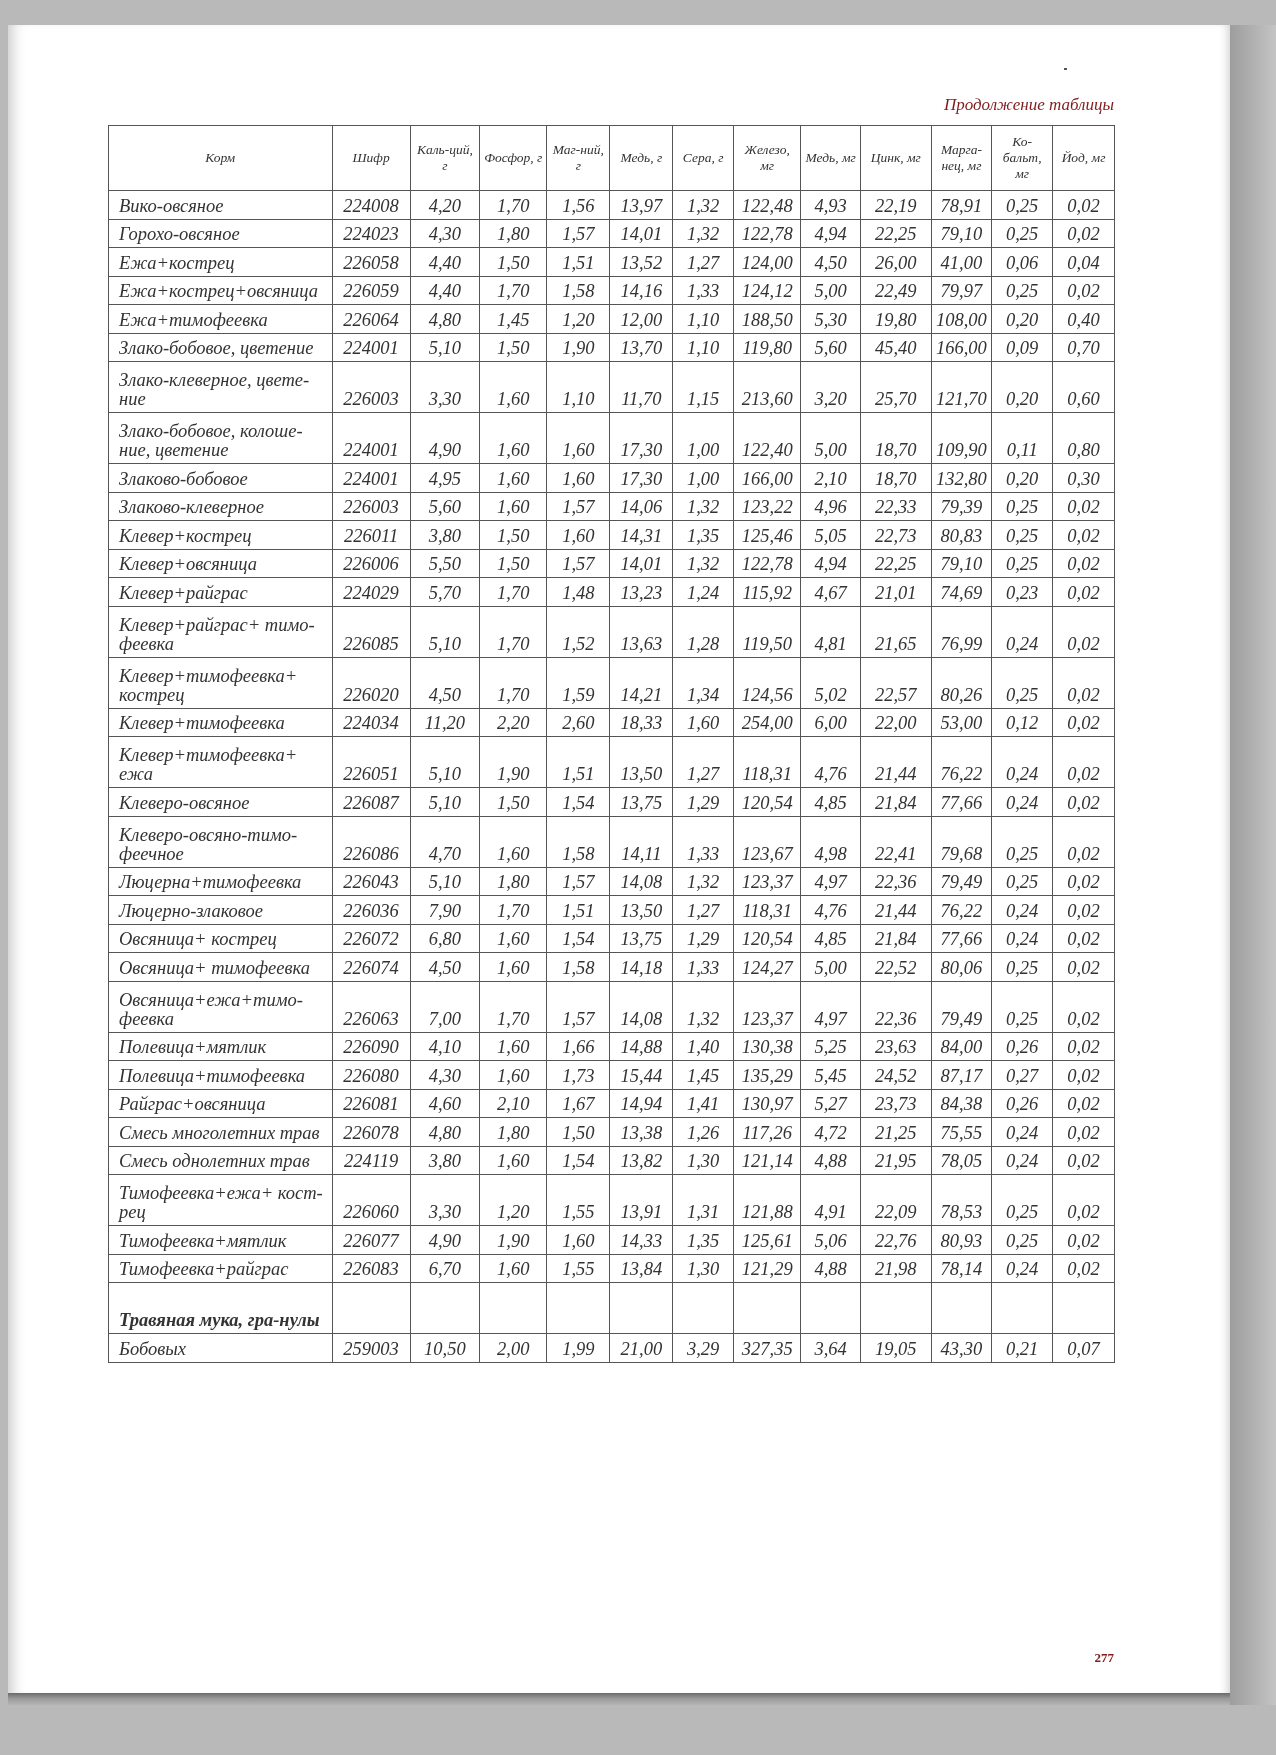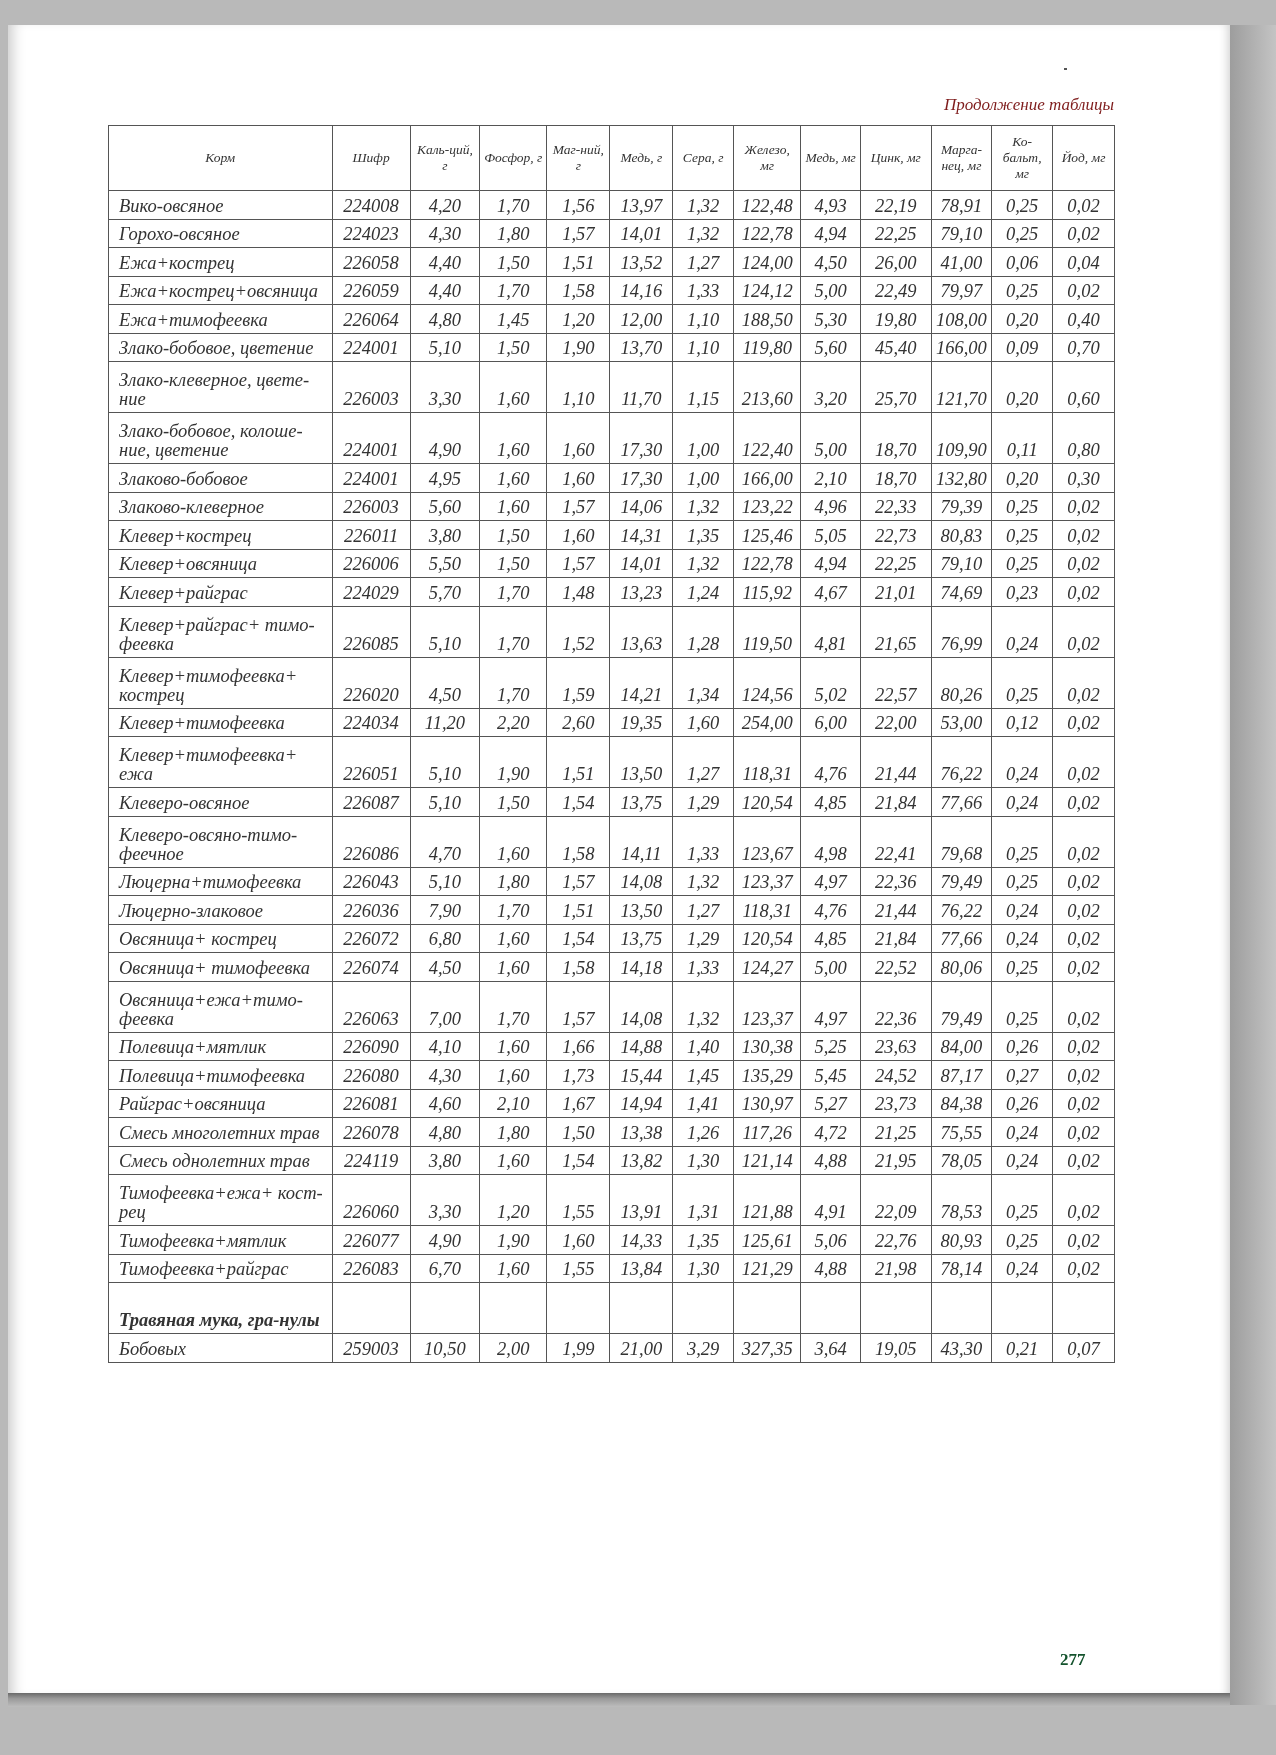--- a/index.html
+++ b/index.html
@@ -33,22 +33,22 @@
     font-size:18.5px; line-height:19px; color:#333;
   }
   th { font-size:13.5px; line-height:16px; text-align:center; vertical-align:middle; height:64px; }
   td.num { text-align:center; vertical-align:bottom; padding-bottom:3px; }
   td.name { text-align:left; vertical-align:bottom; padding-bottom:3px; padding-left:10px; }
   tr.r1 td { height:24.5px; }
   tr.r2 td { height:47px; }
   tr.section td.name { font-weight:bold; }
   table { border:1.5px solid #444; }
   .page-num {
-    position:absolute; left:1060px; top:1650px; width:54px; 
-    font-weight:bold; font-size:17px; color:#14532d;
+    position:absolute; left:1060px; top:1650px; width:54px; text-align:right;
+    font-weight:bold; font-size:13px; color:#7f1d1d;
   }
   .dot { position:absolute; left:1064px; top:68px; width:3px; height:2px; background:#555; }
 </style>
 </head>
 <body>
 
 <div class="page"></div>
 <div class="right-shade"></div>
 <div class="page-bottom-edge"></div>
 <div class="dot"></div>
@@ -314,21 +314,21 @@
           <td class="num">80,26</td>
           <td class="num">0,25</td>
           <td class="num">0,02</td>
         </tr>
         <tr class="r1">
           <td class="name">Клевер+тимофеевка</td>
           <td class="num">224034</td>
           <td class="num">11,20</td>
           <td class="num">2,20</td>
           <td class="num">2,60</td>
-          <td class="num">19,35</td>
+          <td class="num">18,33</td>
           <td class="num">1,60</td>
           <td class="num">254,00</td>
           <td class="num">6,00</td>
           <td class="num">22,00</td>
           <td class="num">53,00</td>
           <td class="num">0,12</td>
           <td class="num">0,02</td>
         </tr>
         <tr class="r2">
           <td class="name">Клевер+тимофеевка+ ежа</td>

